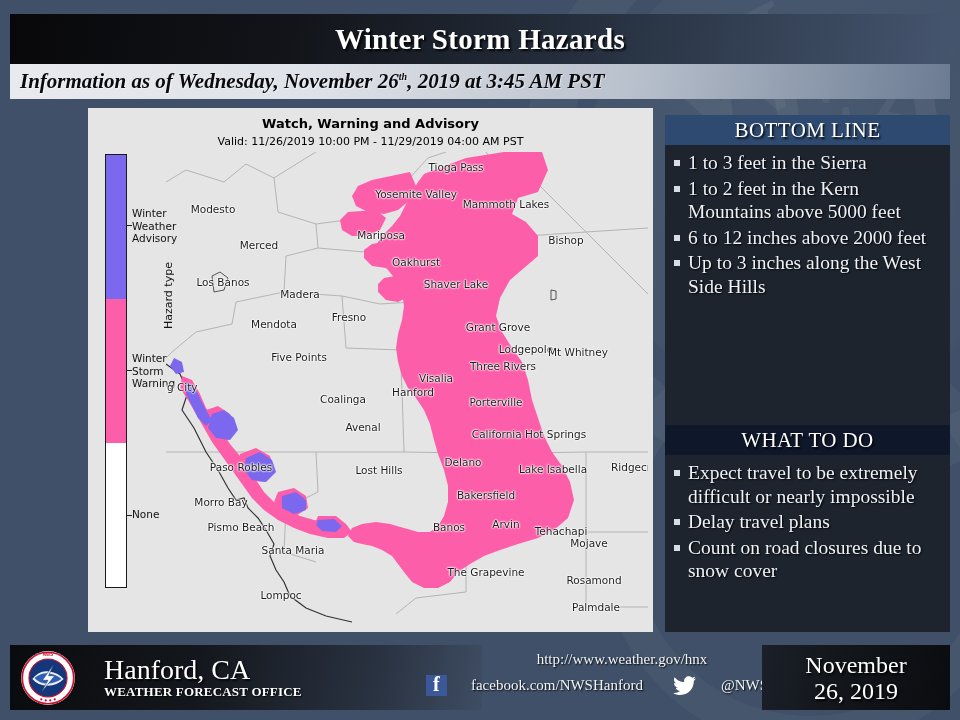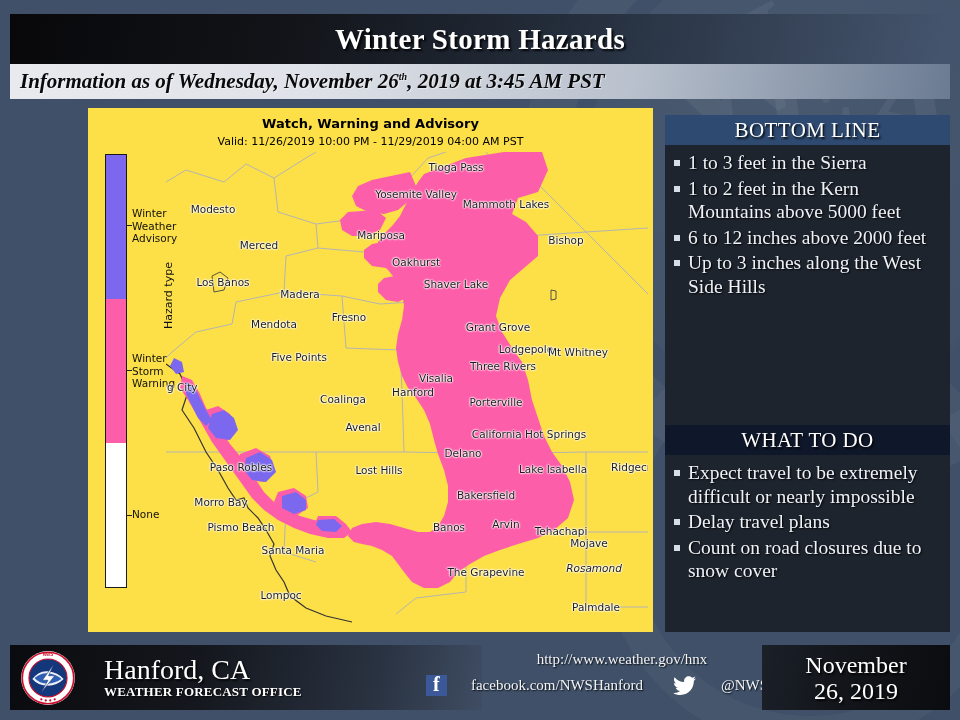--- a/index.html
+++ b/index.html
@@ -57,21 +57,21 @@
     color:#0a0a0c;font-size:21px;font-style:italic;font-weight:bold;
     font-family:"Liberation Serif",serif;
     padding-left:10px;
     text-shadow:1px 1px 1px rgba(255,255,255,0.55);
   }
   .sup{font-size:10px;vertical-align:super;}
 
   
   #map-panel{
     position:absolute;left:88px;top:108px;width:565px;height:524px;
-    background:#fde047;
+    background:#e5e5e5;
   }
   #map-title{
     position:absolute;left:0;top:8px;width:100%;text-align:center;
     font-family:"DejaVu Sans",sans-serif;font-size:13px;font-weight:bold;color:#000;
   }
   #map-valid{
     position:absolute;left:0;top:27px;width:100%;text-align:center;
     font-family:"DejaVu Sans",sans-serif;font-size:11px;font-weight:normal;color:#000;
   }
 
@@ -337,34 +337,34 @@
       <div class="city" style="left: 412px; top: 200px;">Mt Whitney</div>
       <div class="city" style="left: 133px; top: 205px;">Five Points</div>
       <div class="city" style="left: 337px; top: 214px;">Three Rivers</div>
       <div class="city" style="left: 270px; top: 226px;">Visalia</div>
       <div class="city" style="left: 247px; top: 240px;">Hanford</div>
       <div class="city" style="left: 8px; top: 235px;">King City</div>
       <div class="city" style="left: 177px; top: 247px;">Coalinga</div>
       <div class="city" style="left: 330px; top: 250px;">Porterville</div>
       <div class="city" style="left: 197px; top: 275px;">Avenal</div>
       <div class="city" style="left: 363px; top: 282px;">California Hot Springs</div>
-      <div class="city" style="left: 297px; top: 301px;">Delano</div>
+      <div class="city" style="left: 297px; top: 310px;">Delano</div>
       <div class="city" style="left: 75px; top: 315px;">Paso Robles</div>
       <div class="city" style="left: 213px; top: 318px;">Lost Hills</div>
       <div class="city" style="left: 387px; top: 317px;">Lake Isabella</div>
       <div class="city" style="left: 473px; top: 315px;">Ridgecrest</div>
       <div class="city" style="left: 320px; top: 343px;">Bakersfield</div>
       <div class="city" style="left: 55px; top: 350px;">Morro Bay</div>
       <div class="city" style="left: 340px; top: 372px;">Arvin</div>
       <div class="city" style="left: 283px; top: 375px;">Banos</div>
       <div class="city" style="left: 395px; top: 379px;">Tehachapi</div>
       <div class="city" style="left: 75px; top: 375px;">Pismo Beach</div>
       <div class="city" style="left: 423px; top: 391px;">Mojave</div>
       <div class="city" style="left: 95px; top: 398px; margin-left: 32px;">Santa Maria</div>
-      <div class="city" style="left: 428px; top: 416px; font-style: italic;">Rosamond</div>
+      <div class="city" style="left: 428px; top: 428px;">Rosamond</div>
       <div class="city" style="left: 320px; top: 420px;">The Grapevine</div>
       <div class="city" style="left: 115px; top: 443px;">Lompoc</div>
       <div class="city" style="left: 430px; top: 455px;">Palmdale</div>
     </div>
 </div>
 
 <div class="panel" id="panel-bottomline">
   <div class="panel-head">BOTTOM LINE</div>
   <div class="panel-body">
     <ul>

